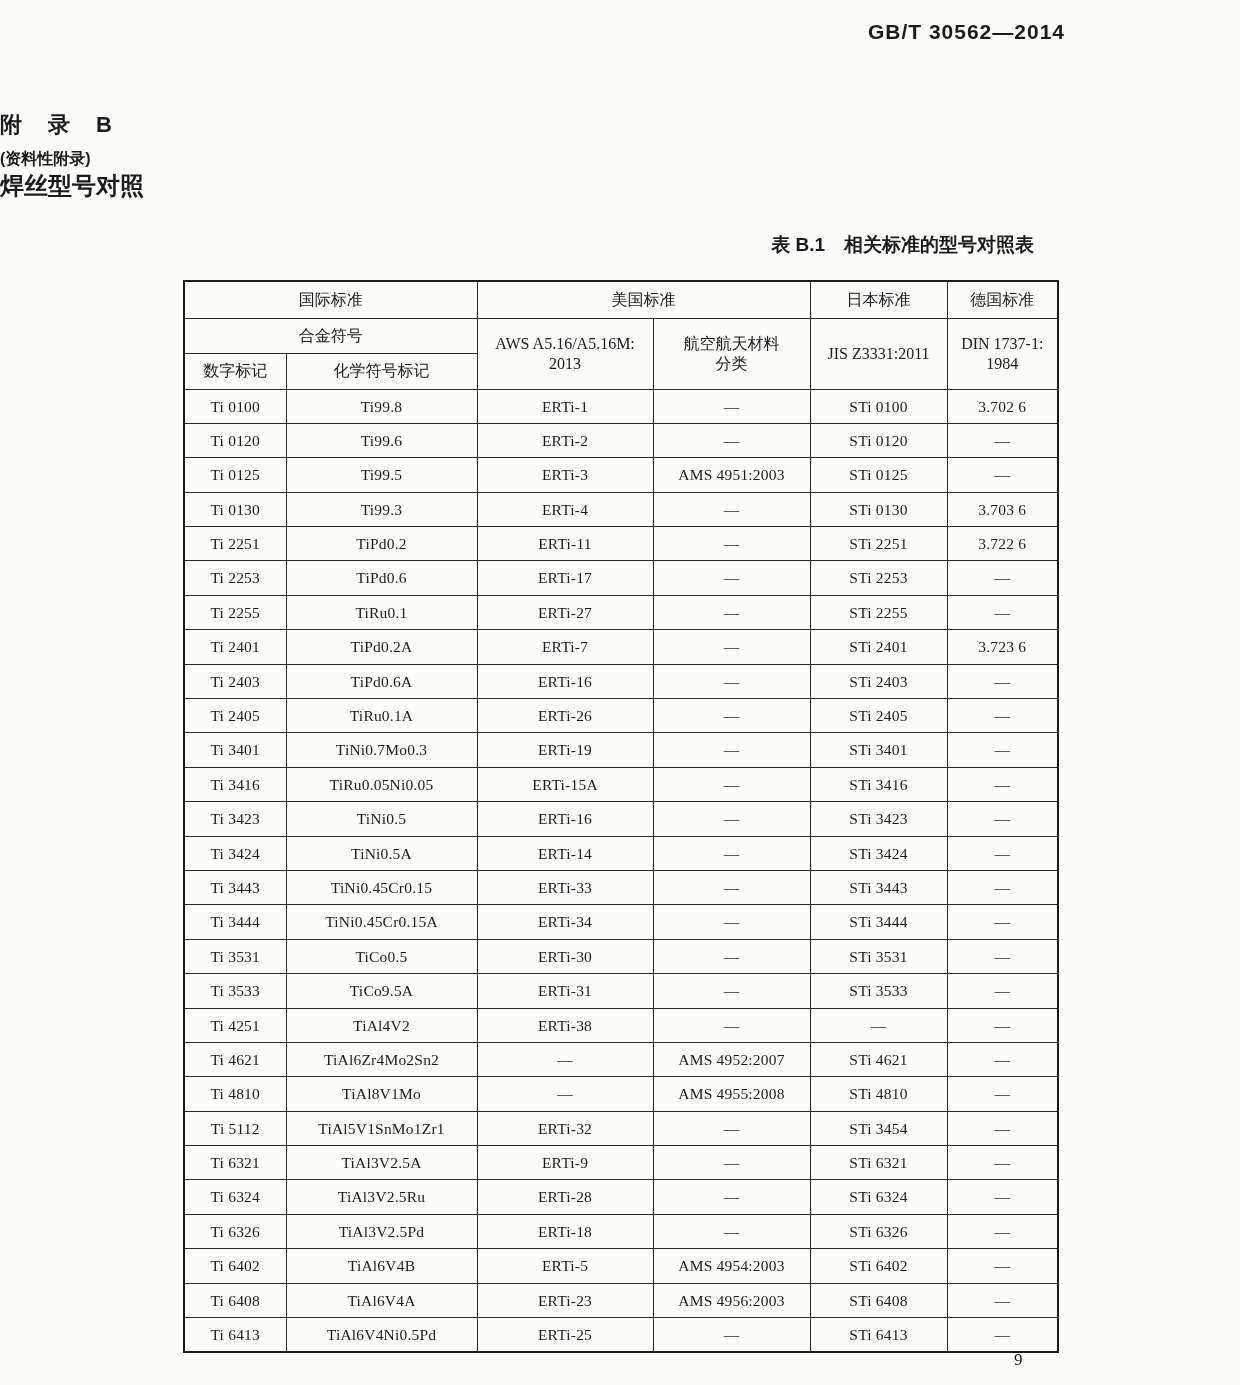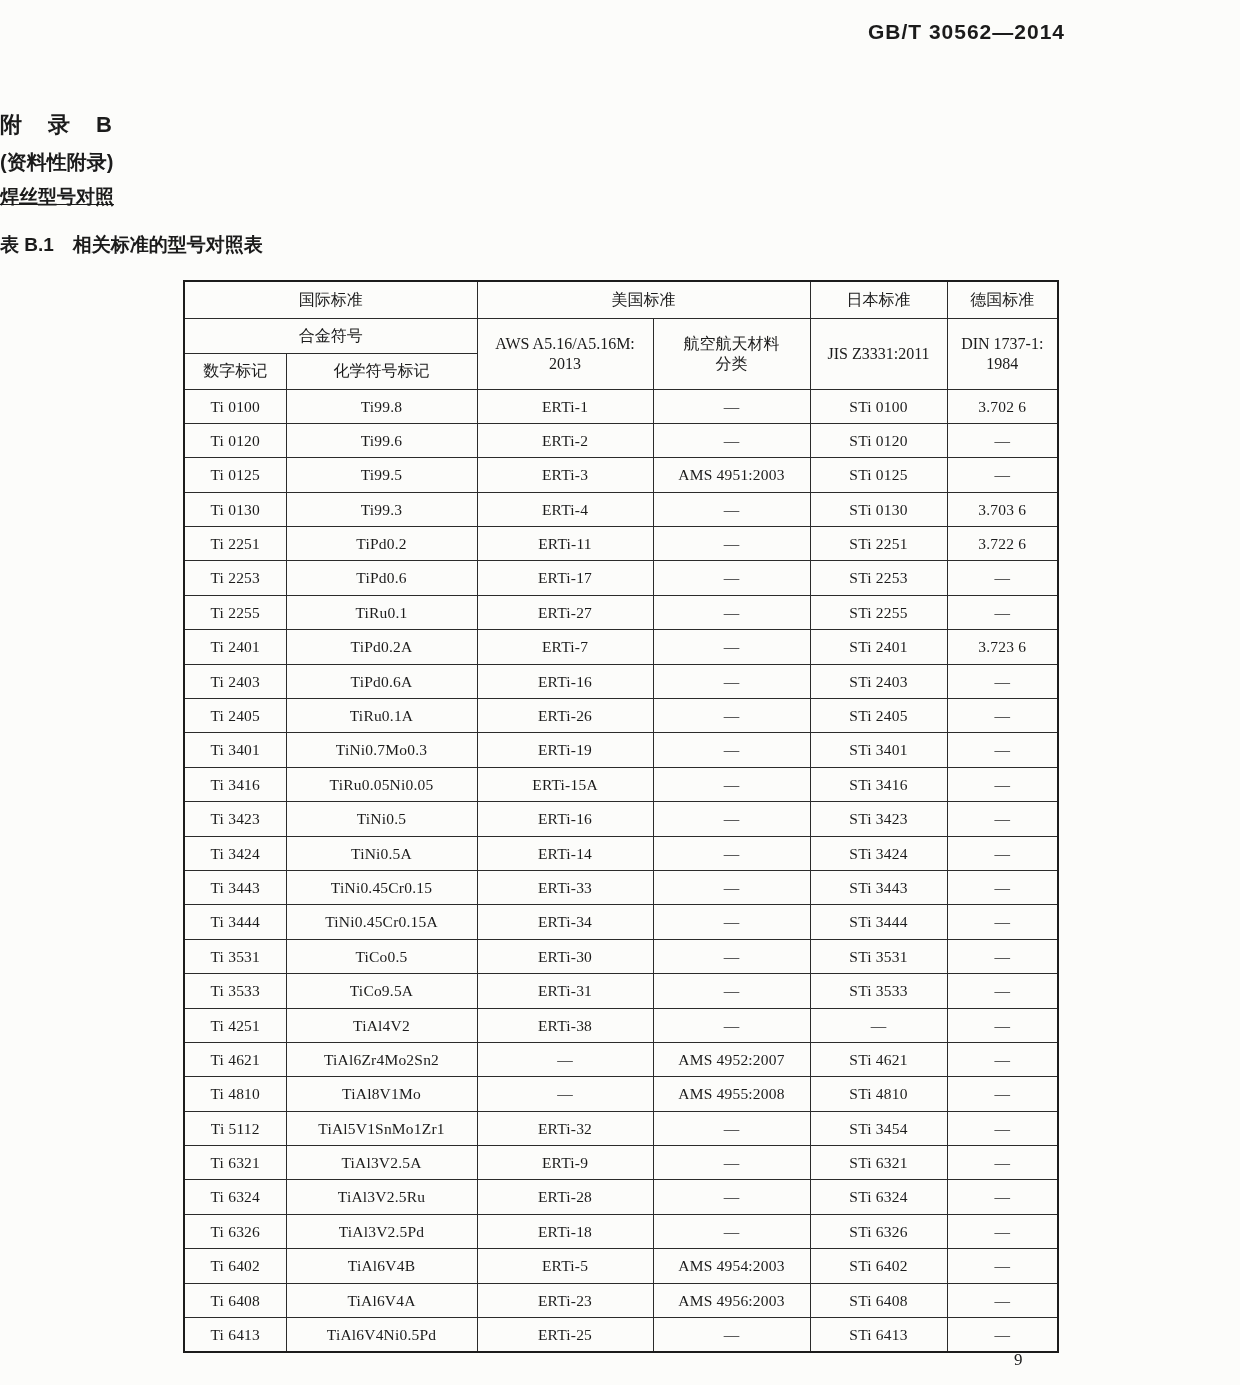--- a/index.html
+++ b/index.html
@@ -21,27 +21,27 @@
     letter-spacing: 1px;
     margin-left: 41px;
   }
 
   .titles {
     position: absolute;
     left: 0; top: 110px; width: 1240px;
     font-weight: bold;
   }
   .appendix-title   { font-size: 22px; letter-spacing: 2px; font-family: "Liberation Sans", sans-serif; }
-  .appendix-sub     { font-size: 20px; margin-top: 9px; font-family: "Liberation Sans", sans-serif; }
-  .appendix-subject { font-size: 19px; margin-top: 8px; font-family: "Liberation Sans", sans-serif; text-decoration: underline; }
+  .appendix-sub     { font-size: 16px; margin-top: 9px; font-family: "Liberation Sans", sans-serif; }
+  .appendix-subject { font-size: 24px; font-family: "Liberation Sans", sans-serif; }
 
   .table-caption {
     position: absolute;
     left: 0; top: 232px; width: 1034px;
-    text-align: left;
+    text-align: right;
     font-weight: bold;
     font-size: 19px;
     font-family: "Liberation Sans", sans-serif;
   }
 
   table.cmp {
     position: absolute;
     left: 183px; top: 280px;
     width: 874px;
     border-collapse: collapse;

